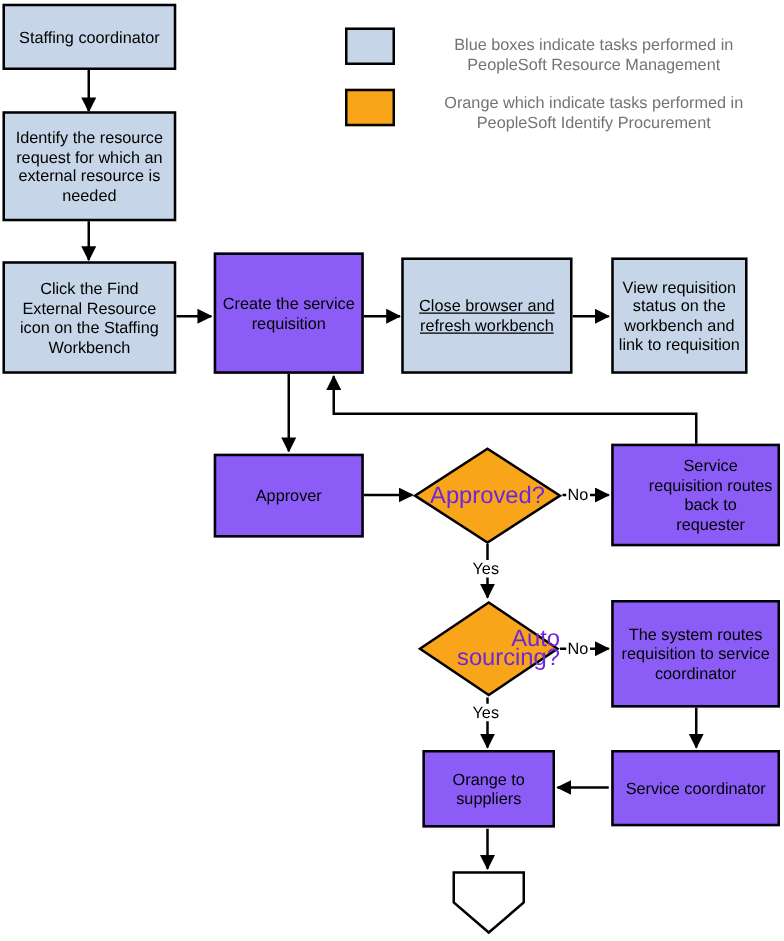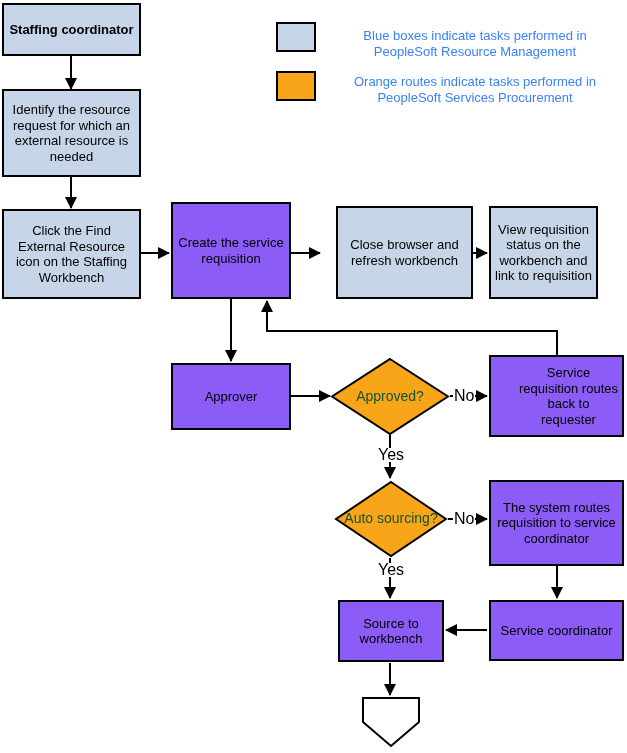--- a/index.html
+++ b/index.html
@@ -46,28 +46,28 @@
     z-index: 3;
   }
   .diamond svg { display: block; }
   .diamond .dlabel {
     position: absolute;
     left: 0; top: 0;
     width: 100%; height: 100%;
     display: flex;
     align-items: center;
     justify-content: center;
-    text-align: center;
-    font-size: 14px;
+    text-align: right;
+    font-size: 19px;
     line-height: 15.5px;
-    color: #14532d;
+    color: #6d28d9;
   }
   .edge-label {
     position: absolute;
-    font-size: 16px;
+    font-size: 13px;
     line-height: 14px;
     color: #000000;
     background: #ffffff;
     padding: 0 1px;
     z-index: 4;
     white-space: nowrap;
   }
   .legend-swatch {
     position: absolute;
     box-sizing: border-box;
@@ -75,21 +75,21 @@
     height: 30px;
     border: 2px solid #000000;
     z-index: 3;
   }
   .legend-swatch.blue { background: #c6d5e7; }
   .legend-swatch.orange { background: #f9a51a; }
   .legend-text {
     position: absolute;
     font-size: 13px;
     line-height: 16px;
-    color: #3b82f6;
+    color: #737373;
     text-align: center;
     z-index: 3;
   }
   .terminator {
     position: absolute;
     z-index: 3;
   }
   .terminator svg { display: block; }
 </style>
 </head>
@@ -138,33 +138,33 @@
   </svg>
 
   <div class="legend-swatch blue" style="left:276px; top:22px;"></div>
   <div class="legend-text" style="left:330px; top:28px; width:290px;">
     <div>Blue boxes indicate tasks performed in</div>
     <div>PeopleSoft Resource Management</div>
   </div>
 
   <div class="legend-swatch orange" style="left:276px; top:71px;"></div>
   <div class="legend-text" style="left:330px; top:74px; width:290px;">
-    <div>Orange routes indicate tasks performed in</div>
-    <div>PeopleSoft Services Procurement</div>
-  </div>
-
-  <div class="node blue" style="left:2px; top:3px; width:139px; height:53px;font-weight:bold;">Staffing coordinator</div>
+    <div>Orange which indicate tasks performed in</div>
+    <div>PeopleSoft Identify Procurement</div>
+  </div>
+
+  <div class="node blue" style="left:2px; top:3px; width:139px; height:53px;">Staffing coordinator</div>
 
   <div class="node blue" style="left:2px; top:89px; width:139px; height:88px;">Identify the resource request for which an external resource is needed</div>
 
   <div class="node blue" style="left:2px; top:209px; width:139px; height:90px;">Click the Find External Resource icon on the Staffing Workbench</div>
 
   <div class="node orange" style="left:171px; top:202px; width:120px; height:97px;">Create the service requisition</div>
 
-  <div class="node blue" style="left:336px; top:206px; width:137px; height:93px;">Close browser and refresh workbench</div>
+  <div class="node blue" style="left:321px; top:206px; width:137px; height:93px;text-decoration:underline;">Close browser and refresh workbench</div>
 
   <div class="node blue" style="left:489px; top:206px; width:109px; height:93px;">View requisition status on the workbench and link to requisition</div>
 
   <div class="node orange" style="left:171px; top:363px; width:120px; height:67px;">Approver</div>
 
   <div class="diamond" style="left:330px; top:357px; width:120px; height:79px;">
     <svg width="120" height="79" viewBox="0 0 120 79">
       <polygon points="60,2 118,39.5 60,77 2,39.5" fill="#f9a51a" stroke="#000000" stroke-width="2"></polygon>
     </svg>
     <div class="dlabel">Approved?</div>
@@ -176,21 +176,21 @@
     <svg width="114" height="78" viewBox="0 0 114 78">
       <polygon points="57,2 112,39 57,76 2,39" fill="#f9a51a" stroke="#000000" stroke-width="2"></polygon>
     </svg>
     <div class="dlabel">Auto sourcing?</div>
   </div>
 
   <div class="node orange" style="left:489px; top:480px; width:135px; height:86px;">The system routes requisition to service coordinator</div>
 
   <div class="node orange" style="left:489px; top:600px; width:135px; height:61px;">Service coordinator</div>
 
-  <div class="node orange" style="left:338px; top:600px; width:106px; height:62px;">Source to workbench</div>
+  <div class="node orange" style="left:338px; top:600px; width:106px; height:62px;">Orange to suppliers</div>
 
   <div class="terminator" style="left:361px; top:696px; width:60px; height:52px;">
     <svg width="60" height="52" viewBox="0 0 60 52">
       <polygon points="2,2 58,2 58,26 30,50 2,26" fill="#ffffff" stroke="#000000" stroke-width="2"></polygon>
     </svg>
   </div>
 
   <div class="edge-label" style="left:453px; top:389px;">No</div>
 
   <div class="edge-label" style="left:377px; top:448px;">Yes</div>

